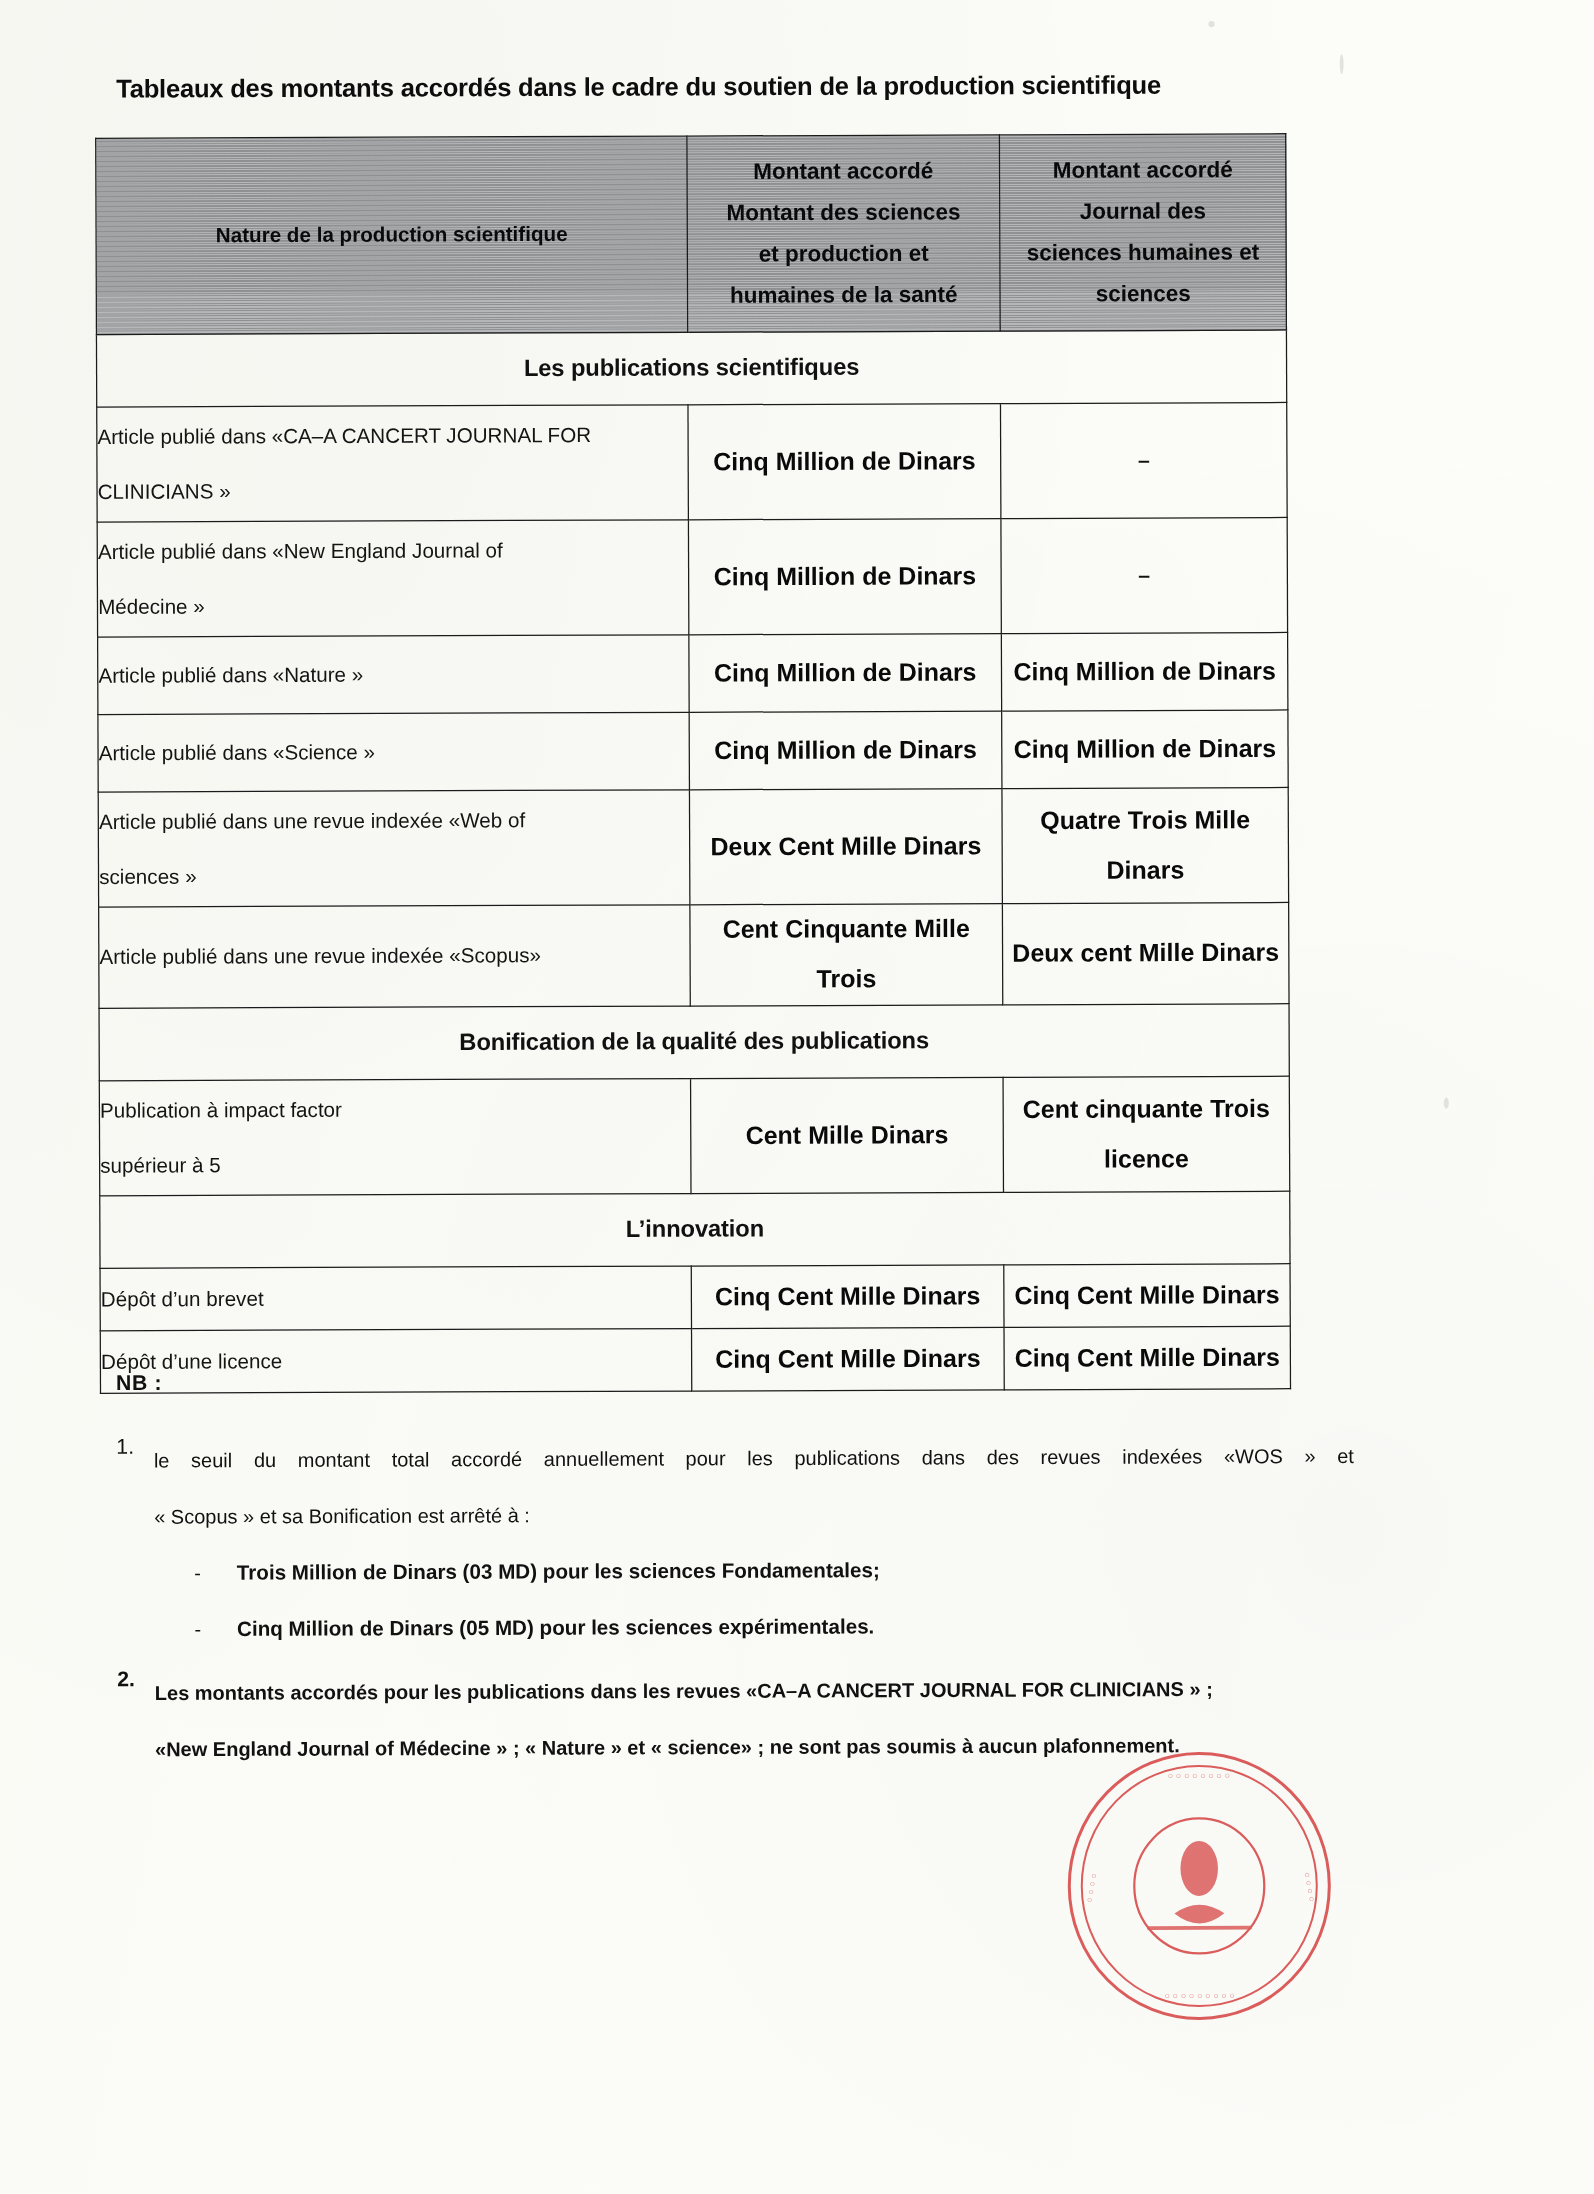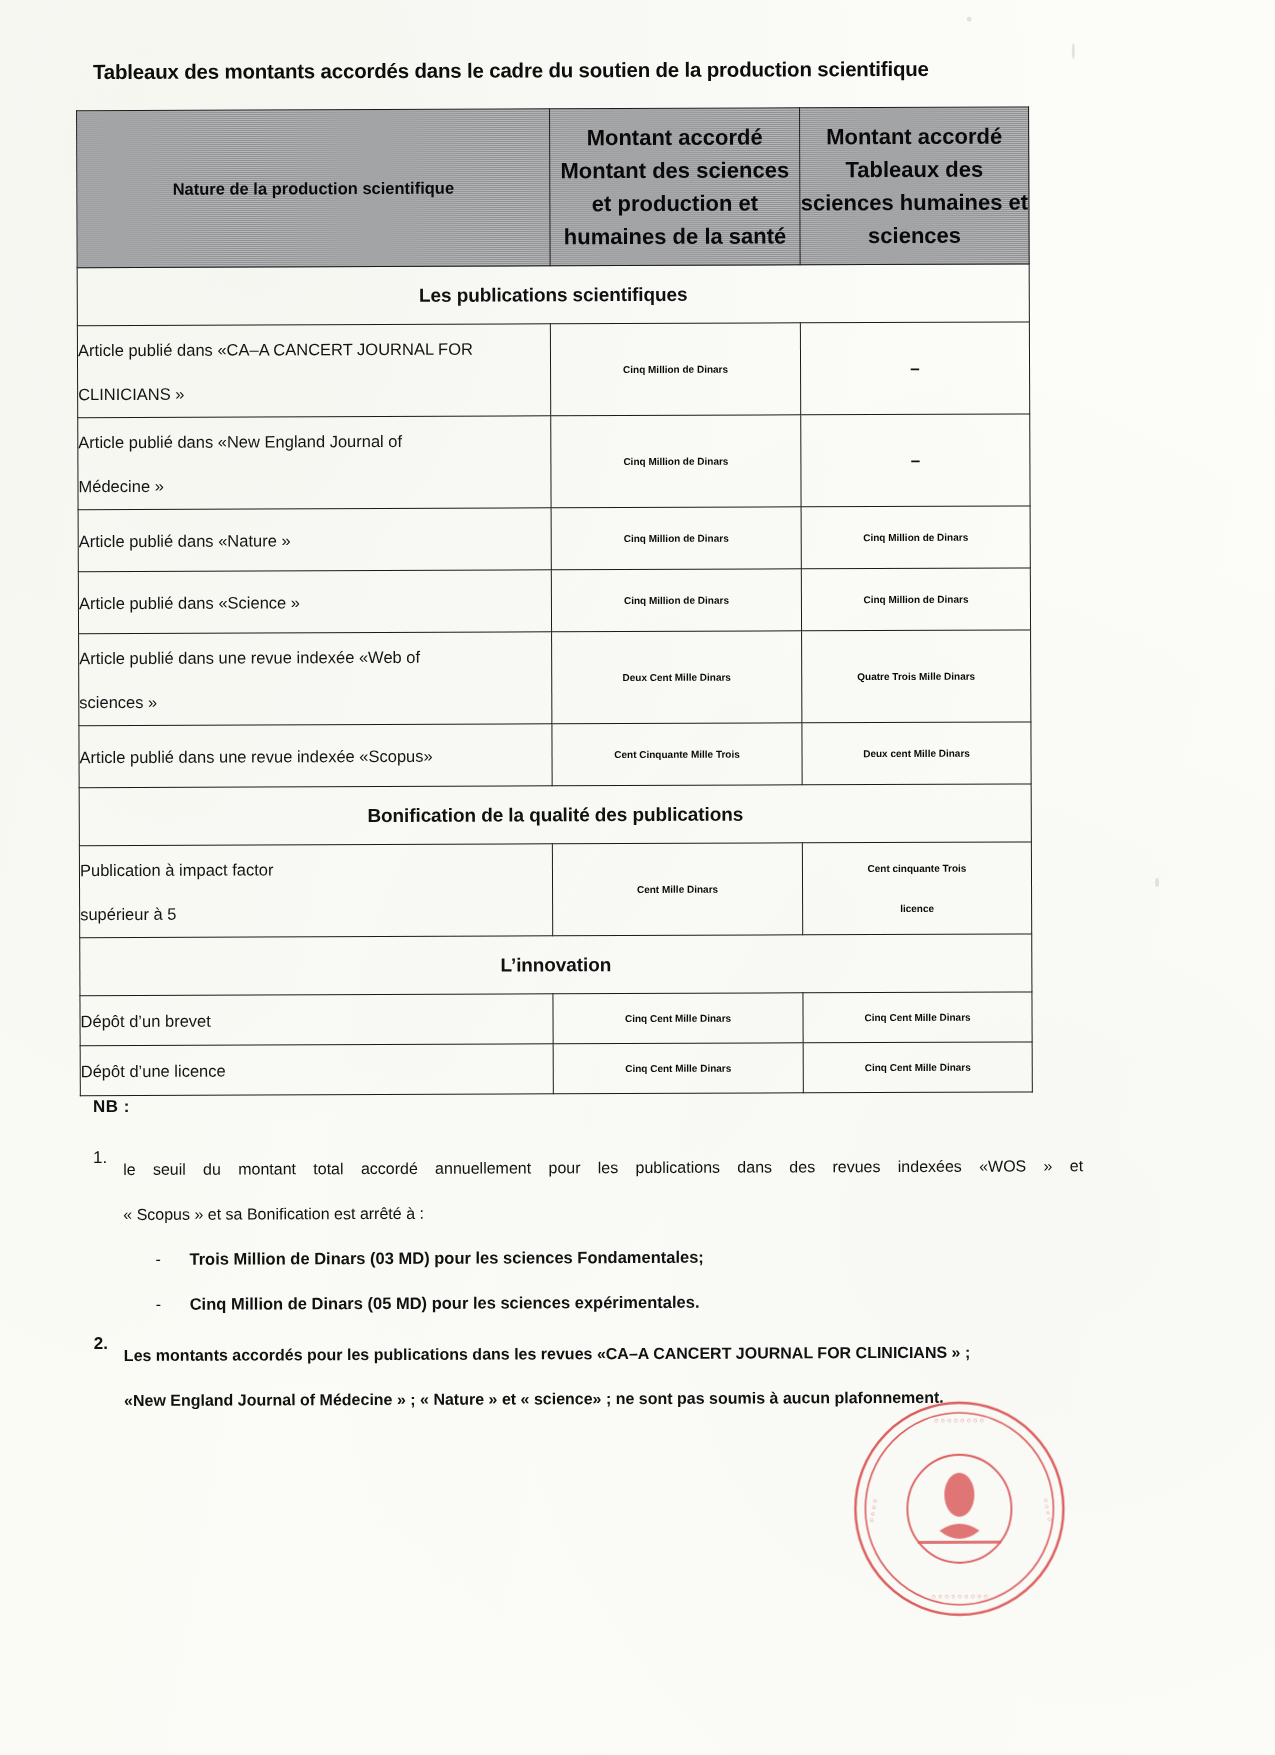--- a/index.html
+++ b/index.html
@@ -44,21 +44,21 @@
   table.main td, table.main th{
     border:1.5px solid #1b1b1b;
     vertical-align:middle;
     padding:0;
   }
   thead th{
     background:
       repeating-linear-gradient(0deg, rgba(0,0,0,0.10) 0px, rgba(0,0,0,0.10) 1px, rgba(255,255,255,0.25) 1px, rgba(255,255,255,0.25) 2px),
       #9fa0a2;
     color:#0a0a0a;
-    font-size:22px;
+    font-size:18px;
     font-weight:bold;
     text-align:center;
     line-height:33px;
     height:156px;
     padding:4px 6px;
   }
   thead th.col-nature{ font-weight:bold; font-size:16.5px; }
   .col1{width:473px;}
   .col2{width:250px;}
   .col3{width:229px;}
@@ -75,21 +75,21 @@
     font-size:16.5px;
     font-weight:normal;
     line-height:44px;
     padding:6px 0 6px 11px;
     text-align:left;
     color:#141414;
   }
   td.nature .ln{display:block;}
   td.amount{
     text-align:center;
-    font-size:10px;
+    font-size:20px;
     font-weight:bold;
     padding:6px 4px;
     line-height:40px;
     color:#0a0a0a;
   }
   td.amount .ln{display:block;}
   td.dash{
     text-align:center;
     font-size:17px;
     font-weight:bold;
@@ -174,21 +174,21 @@
       <tr>
         <th class="col-nature">Nature de la production scientifique</th>
         <th>
           <div>Montant accordé</div>
           <div>Montant des sciences</div>
           <div>et production et</div>
           <div>humaines de la santé</div>
         </th>
         <th>
           <div>Montant accordé</div>
-          <div>Tableaux des</div>
+          <div>Journal des</div>
           <div>sciences humaines et</div>
           <div>sciences</div>
         </th>
       </tr>
     </thead>
     <tbody>
 
       <tr>
         <td class="section" colspan="3">Les publications scientifiques</td>
       </tr>

